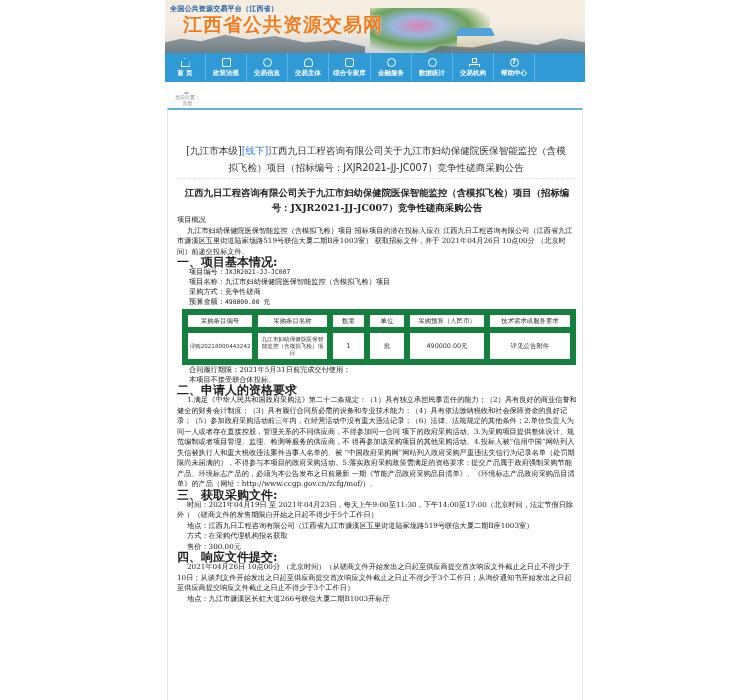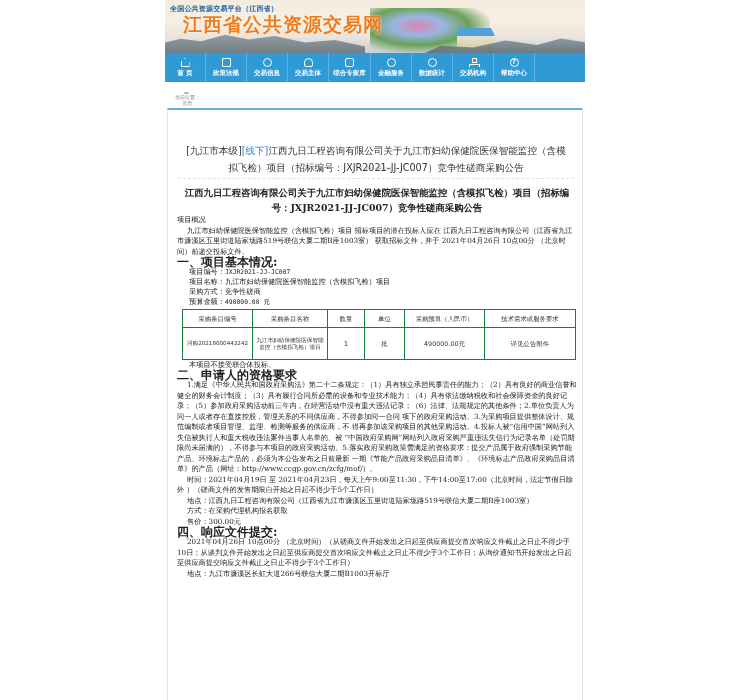--- a/index.html
+++ b/index.html
@@ -93,21 +93,21 @@
     .article { position: absolute; left: 9px; top: 75px; width: 400px; font-family: "DejaVu Serif", "Liberation Serif", serif; color: #222; }
     .art-h1 { text-align: center; font-weight: bold; font-size: 9.4px; line-height: 15px; }
     .p { font-size: 7.2px; line-height: 10.5px; }
     .ind { text-indent: 10px; }
     .sec { font-weight: bold; font-size: 12px; line-height: 10px; }
     .kv { padding-left: 12px; font-size: 7.2px; line-height: 10px; }
     .kv .k { }
     .kv .v.mono { font-family: "DejaVu Sans Mono", "Liberation Mono", monospace; font-size: 6.4px; text-align: right; }
 
     table.req { border-collapse: collapse; margin: 2px 0 0 5px; width: 394px; font-size: 6.4px; font-family: "DejaVu Sans", sans-serif; color: #333; }
-    table.req td, table.req th { border: 1px solid #15803d; text-align: center; font-weight: normal; padding: 1px 1px; line-height: 8px; }
+    table.req td, table.req th { border: 6px solid #15803d; text-align: center; font-weight: normal; padding: 1px 1px; line-height: 8px; }
     table.req th { height: 18px; }
     table.req td { height: 32px; }
     table.req td.small { font-size: 5.6px; line-height: 7px; }
   </style>
 </head>
 <body>
 
 <div class="banner">
   <div class="mount1"></div>
   <div class="scenery"></div>
@@ -200,25 +200,27 @@
         <td class="small">浔购20218000443242</td>
         <td class="small">九江市妇幼保健院医保智能监控（含模拟飞检）项目</td>
         <td>1</td>
         <td>批</td>
         <td>490000.00元</td>
         <td>详见公告附件</td>
       </tr>
     </tbody>
       </table>
 
+    <div class="kv">合同履行期限：2021年5月31日前完成交付使用；</div>
     <div class="kv">本项目不接受联合体投标。</div>
 
     <div class="sec">二、申请人的资格要求</div>
     <div class="p ind">1.满足《中华人民共和国政府采购法》第二十二条规定：（1）具有独立承担民事责任的能力；（2）具有良好的商业信誉和健全的财务会计制度；（3）具有履行合同所必需的设备和专业技术能力；（4）具有依法缴纳税收和社会保障资金的良好记录；（5）参加政府采购活动前三年内，在经营活动中没有重大违法记录；（6）法律、法规规定的其他条件；2.单位负责人为同一人或者存在直接控股，管理关系的不同供应商，不得参加同一合同 项下的政府采购活动。3.为采购项目提供整体设计、规范编制或者项目管理、监理、检测等服务的供应商，不 得再参加该采购项目的其他采购活动。4.投标人被“信用中国”网站列入失信被执行人和重大税收违法案件当事人名单的、被 “中国政府采购网”网站列入政府采购严重违法失信行为记录名单（处罚期限尚未届满的），不得参与本项目的政府采购活动。5.落实政府采购政策需满足的资格要求：提交产品属于政府强制采购节能产品、环境标志产品的，必须为本公告发布之日前最新 一期《节能产品政府采购品目清单》、《环境标志产品政府采购品目清单》的产品（网址：http://www.ccgp.gov.cn/zcfg/mof/）。</div>
 
+    <div class="sec">三、获取采购文件:</div>
     <div class="p ind">时间：2021年04月19日 至 2021年04月23日，每天上午9:00至11:30，下午14:00至17:00（北京时间，法定节假日除外 ）（磋商文件的发售期限自开始之日起不得少于5个工作日）</div>
     <div class="p ind">地点：江西九日工程咨询有限公司（江西省九江市濂溪区五里街道陆家垅路519号联信大厦二期B座1003室）</div>
     <div class="p ind">方式：在采购代理机构报名获取</div>
     <div class="p ind">售价：300.00元</div>
 
     <div class="sec">四、响应文件提交:</div>
     <div class="p ind">2021年04月26日 10点00分 （北京时间）（从磋商文件开始发出之日起至供应商提交首次响应文件截止之日止不得少于10日；从谈判文件开始发出之日起至供应商提交首次响应文件截止之日止不得少于3个工作日；从询价通知书开始发出之日起至供应商提交响应文件截止之日止不得少于3个工作日）</div>
     <div class="p ind">地点：九江市濂溪区长虹大道266号联信大厦二期B1003开标厅</div>
   </div>
 </div>

